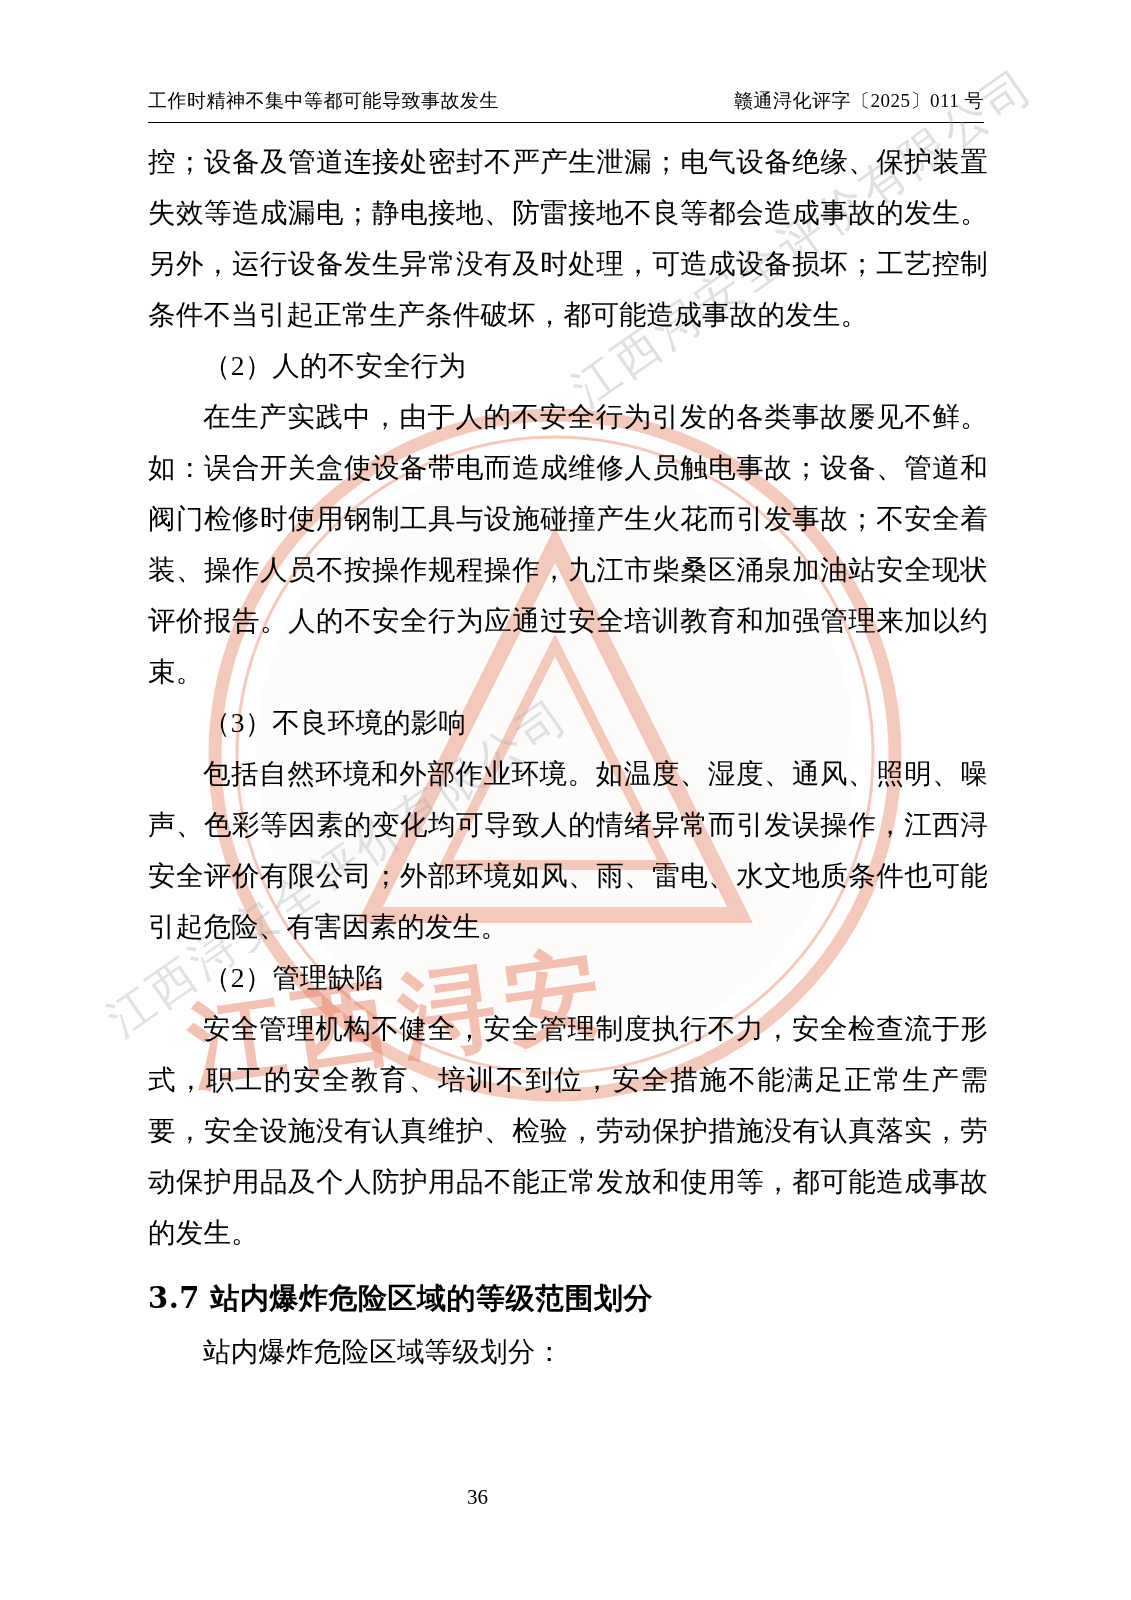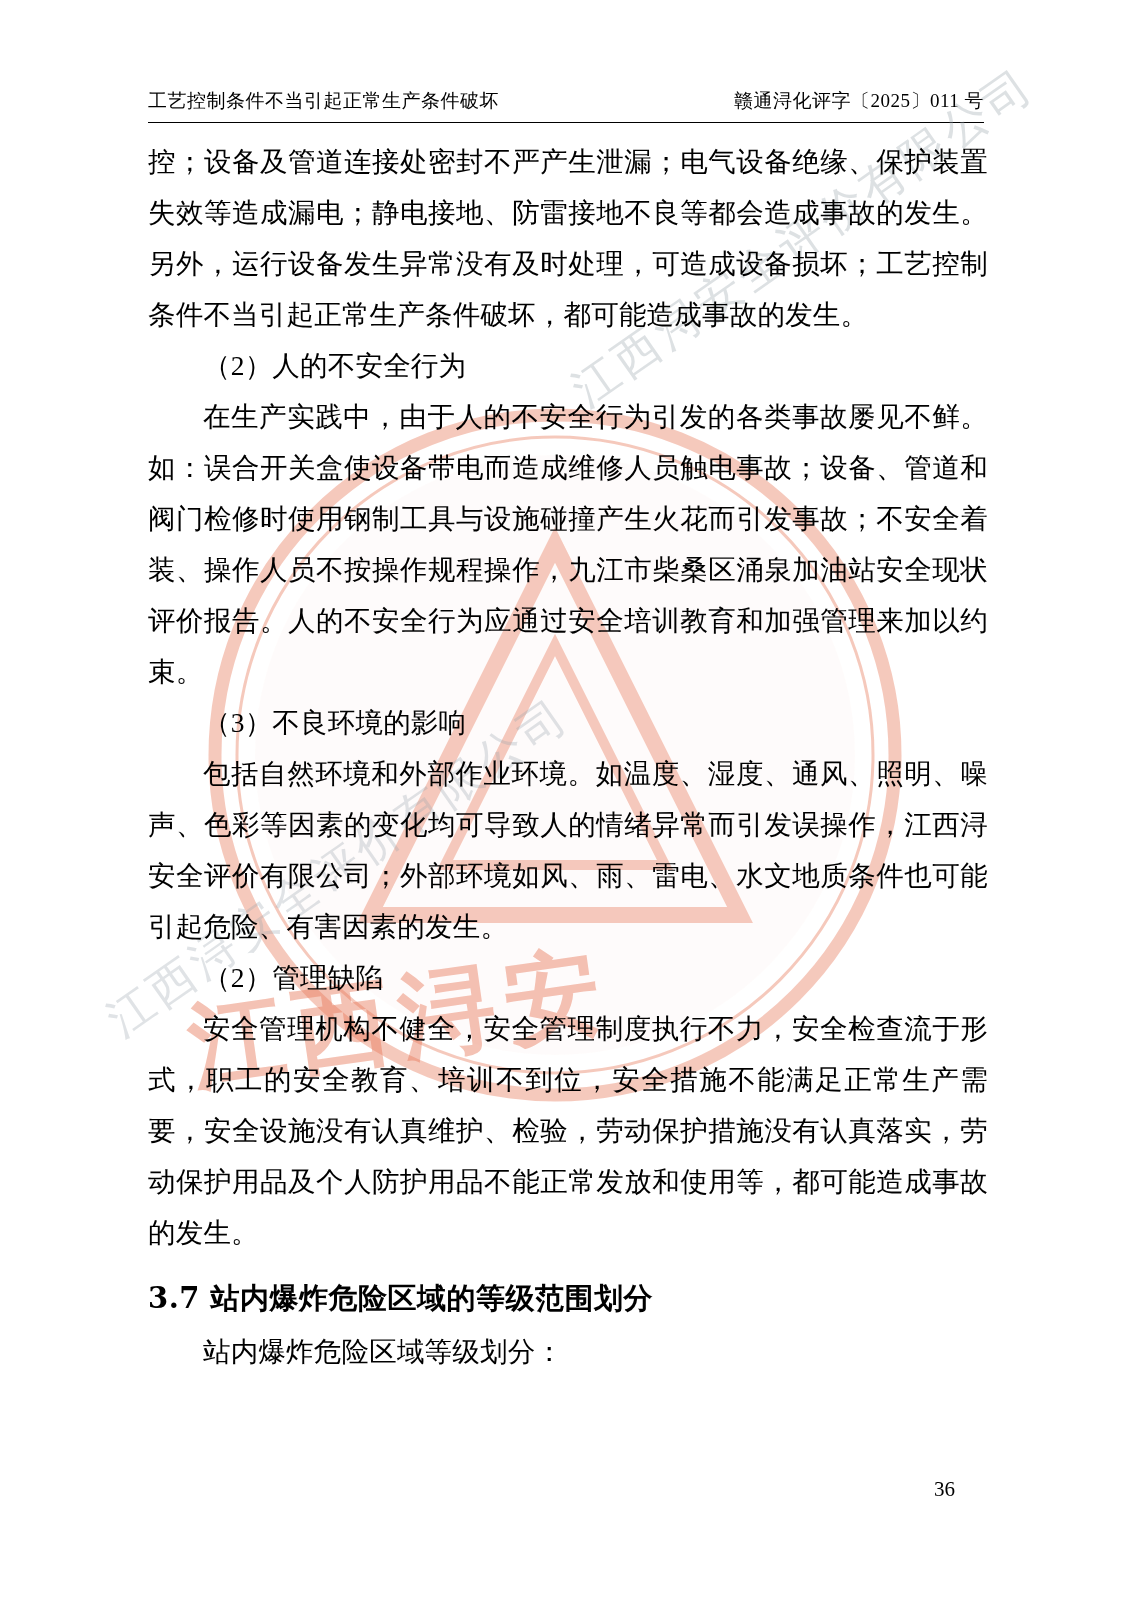--- a/index.html
+++ b/index.html
@@ -63,24 +63,24 @@
     font-size: 29px;
     font-weight: bold;
     line-height: 52px;
     letter-spacing: 0.5px;
     font-family: "DejaVu Serif", "Liberation Serif", serif;
   }
 
   
   .page-number {
     position: absolute;
-    bottom: 98px;
+    bottom: 90px;
     left: 0;
     width: 955px;
-    text-align: right;
+    text-align: center;
     font-size: 21px;
   }
 
   
   .watermark {
     position: absolute;
     pointer-events: none;
     user-select: none;
   }
   .wm-stamp {
@@ -128,21 +128,21 @@
     transform: rotate(-35deg);
     transform-origin: left top;
   }
 </style>
 </head>
 <body>
 
 <div class="page">
 
   <div class="header">
-    <span class="left">工艺控制条件不当引起正常生产条件破坏</span>
+    <span class="left">工作时精神不集中等都可能导致事故发生</span>
     <span class="right">赣通浔化评字〔2025〕011 号</span>
   </div>
   <div class="header-rule"></div>
 
   <svg class="watermark wm-stamp" viewBox="0 0 720 720" xmlns="http://www.w3.org/2000/svg">
     <circle cx="360" cy="360" r="340" fill="none" stroke="#e8795a" stroke-width="13"></circle>
     <circle cx="360" cy="360" r="318" fill="none" stroke="#e8795a" stroke-width="3"></circle>
 
     <path d="M360 150 L545 520 L175 520 Z" fill="none" stroke="#e8795a" stroke-width="16"></path>
     <path d="M360 250 L470 470 L250 470 Z" fill="none" stroke="#e8795a" stroke-width="10"></path>

